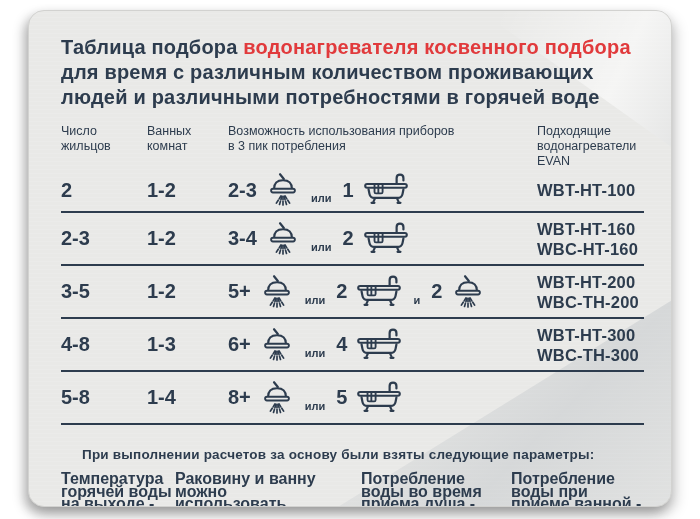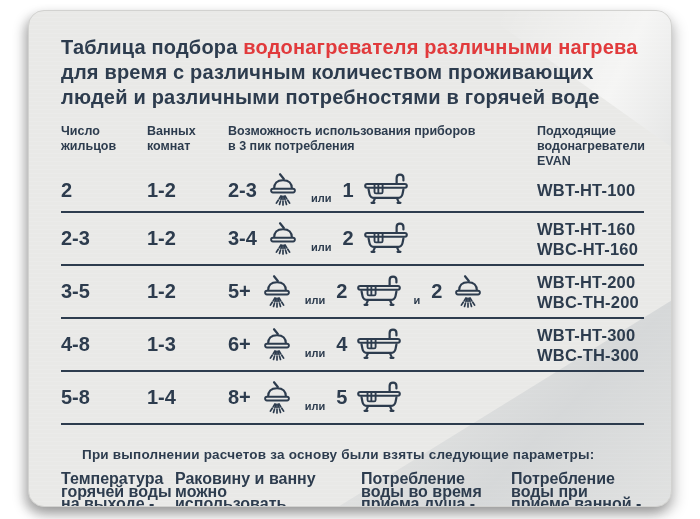--- a/index.html
+++ b/index.html
@@ -17,21 +17,21 @@
   .tex2{right:-20px;top:-10px;width:300px;height:160px;
     background:linear-gradient(115deg,rgba(255,255,255,0.0) 30%,rgba(255,255,255,0.55) 70%,rgba(205,208,212,0.3) 100%);
     clip-path:polygon(100% 0,100% 100%,25% 0);}
   .tex3{left:0;top:0;width:100%;height:100%;
     background:repeating-linear-gradient(0deg,rgba(255,255,255,0.30) 0 1px,rgba(0,0,0,0) 1px 4px);
     opacity:0.35;}
   .content{position:relative;z-index:2;color:#2d3c4e;}
   .title{font-size:20px;font-weight:700;line-height:25px;letter-spacing:0.2px;}
   .title .red{color:#e13a3c;}
   .thead{display:flex;margin-top:14px;align-items:flex-start;}
-  .thead .hc{font-size:12.5px;font-weight:700;line-height:15px;white-space:pre-line;}
+  .thead .hc{font-size:12.5px;font-weight:400;line-height:15px;white-space:pre-line;}
   .c1{width:86px;flex:none;}
   .c2{width:81px;flex:none;}
   .c3{width:309px;flex:none;}
   .c4{flex:1;}
   .trow{display:flex;align-items:center;height:51px;border-bottom:2px solid #2d3c4e;}
   .trow.first{height:42px;}
   .num-big{font-size:20px;font-weight:700;}
   .usage{display:flex;align-items:center;gap:9px;}
   .usage .num{font-size:20px;font-weight:700;}
   .usage .conj{font-size:11px;font-weight:700;padding:0 2px;margin-top:16px;}
@@ -80,21 +80,21 @@
   </defs>
 </svg>
 
 <div class="card">
   <div class="tex tex3"></div>
   <div class="tex tex2"></div>
   <div class="tex tex1"></div>
 
   <div class="content">
     <div class="title">
-      <div><span>Таблица подбора </span><span class="red">водонагревателя различными нагрева</span></div>
+      <div><span>Таблица подбора </span><span class="red">водонагревателя косвенного подбора</span></div>
       <div>для время с различным количеством проживающих</div>
       <div>людей и различными потребностями в горячей воде</div>
     </div>
 
     <div class="thead">
       <div class="hc c1">Число
 жильцов</div>
       <div class="hc c2">Ванных
 комнат</div>
       <div class="hc c3">Возможность использования приборов

